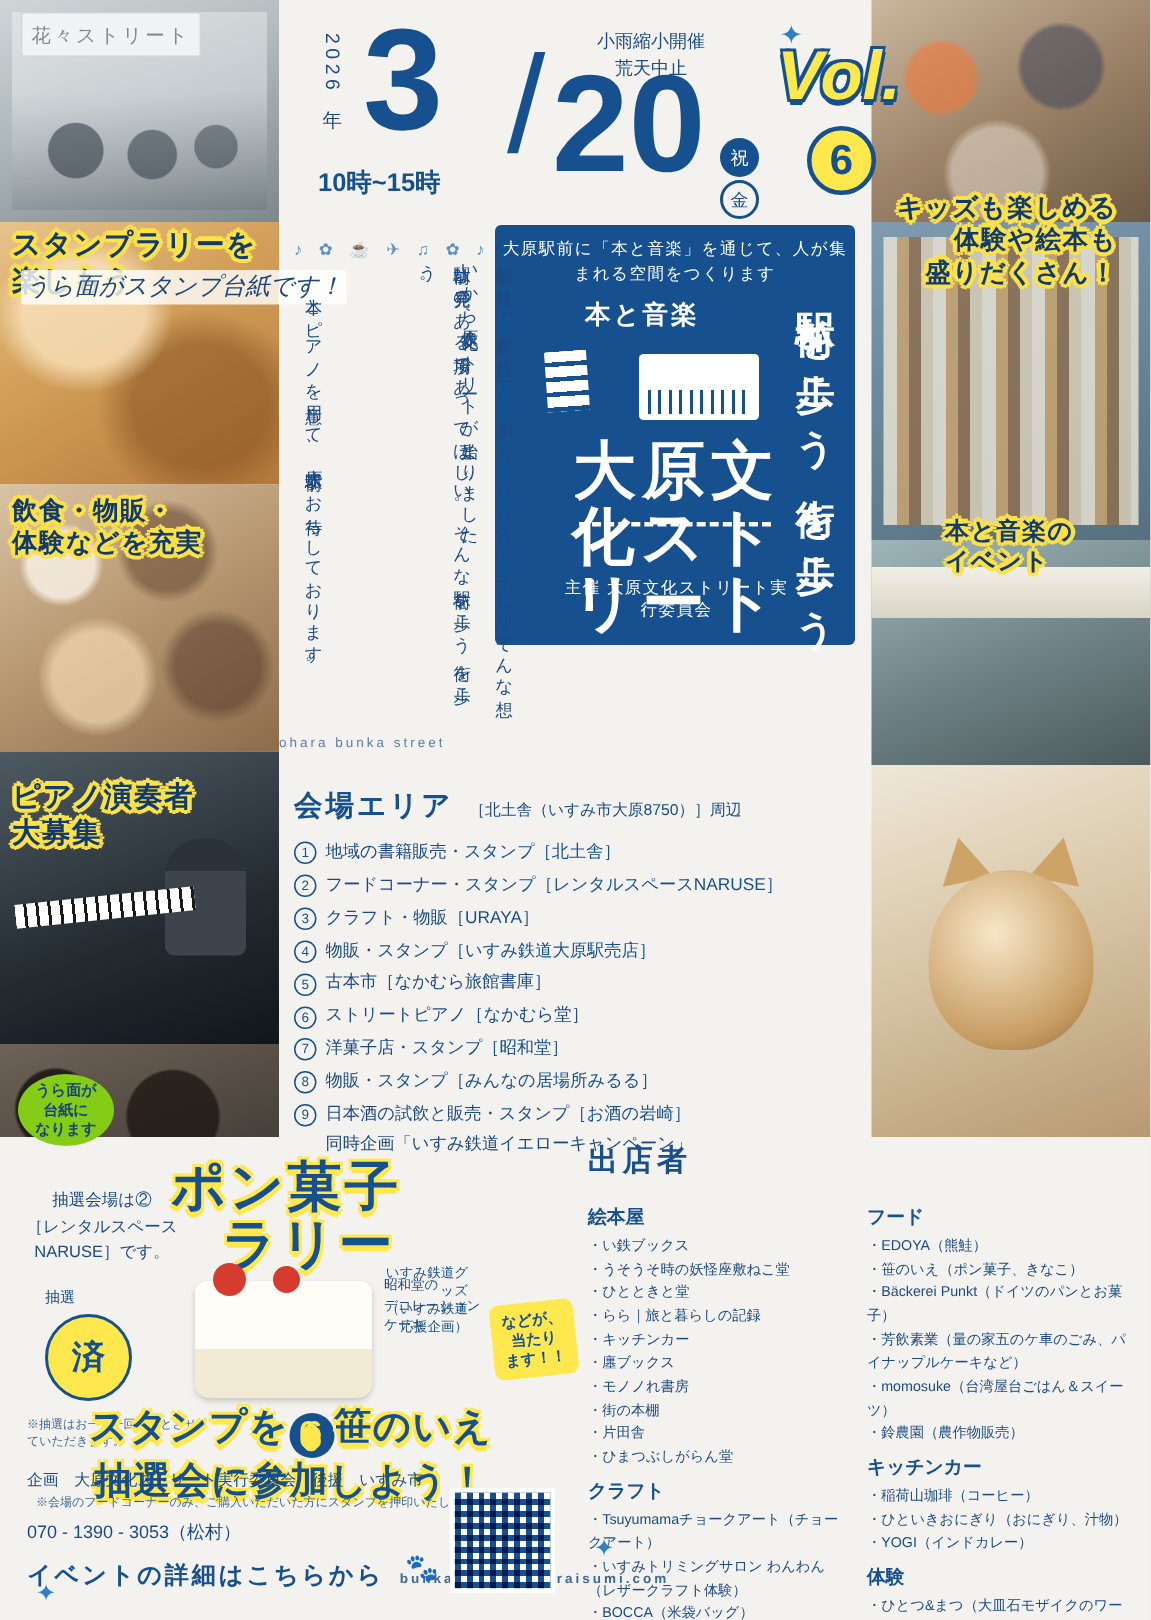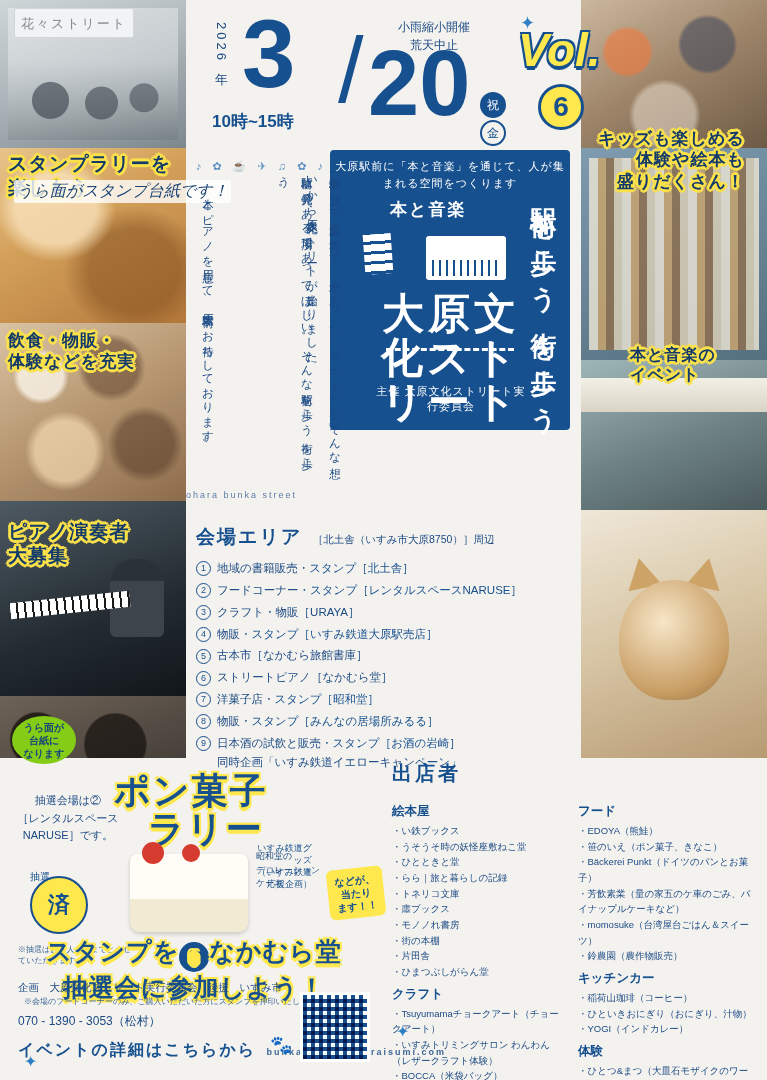--- a/index.html
+++ b/index.html
@@ -236,21 +236,21 @@
   .vfoot { font-size:11.5px; color:#1b4a85; margin-left:21px; }
 
   
   .rally { position:absolute; left:10px; top:758px; width:380px; height:220px; }
   .rally-left { position:absolute; left:6px; top:34px; width:104px; font-size:11px; color:#1b4a85; line-height:1.6; text-align:center;}
   .rally-badge {
     position:absolute; left:20px; top:118px; width:58px; height:58px; border-radius:50%;
     border:2px solid #16508f; background:#ffe84d; color:#16508f;
     display:flex;align-items:center;justify-content:center;font-size:22px;font-weight:800;
   }
-  .rally-badge-lbl{ position:absolute; left:20px; top:100px; font-size:10px; color:#16508f;margin-top:12px;}
+  .rally-badge-lbl{ position:absolute; left:20px; top:100px; font-size:10px; color:#16508f;}
   .rally-note { position:absolute; left:8px; top:186px; font-size:8px; color:#3d6798; line-height:1.4; width:120px;}
   .rally-title {
     position:absolute; left:104px; top:14px; font-size:36px; font-weight:800; color:#16508f;
     letter-spacing:2px; line-height:1.05;
     text-shadow:-2px -2px 0 #ffe84d,2px -2px 0 #ffe84d,-2px 2px 0 #ffe84d,2px 2px 0 #ffe84d,0 4px 0 #ffe84d;
   }
   .rally-title2 { position:absolute; left:138px; top:52px; }
   .cake {
     position:absolute; left:120px; top:96px; width:118px; height:78px;
     background:linear-gradient(180deg,#fffdf6 0 58%, #f3ead4 58% 100%);
@@ -452,36 +452,36 @@
     <div class="goods-badge" style="white-space:pre-line">いすみ鉄道グッズ
 （いすみ鉄道応援企画）</div>
     <div class="rally-side" style="white-space:pre-line">昭和堂の
 デコレーション
 ケーキ</div>
     <div class="win-badge" style="white-space:pre-line">などが、
 当たり
 ます！！</div>
 
     <div class="rally-cta">
-      <span>スタンプを</span><span class="six-circle">6</span><span>なかむら堂</span><br>
+      <span>スタンプを</span><span class="six-circle">6</span><span>笹のいえ</span><br>
       <span>抽選会に参加しよう！</span>
     </div>
     <div class="rally-foot">※会場のフードコーナーのみ、ご購入いただいた方にスタンプを押印いたします。</div>
   </div>
 
   <div class="exh">
     <div class="exh-title">出店者</div>
     <div class="exh-cols">
       <div class="exh-col">
         <div class="cat-head">絵本屋</div>
         <div class="exh-item">・い鉄ブックス</div>
         <div class="exh-item">・うそうそ時の妖怪座敷ねこ堂</div>
         <div class="exh-item">・ひとときと堂</div>
         <div class="exh-item">・らら｜旅と暮らしの記録</div>
-        <div class="exh-item">・トネリコ文庫</div>
+        <div class="exh-item">・キッチンカー</div>
         <div class="exh-item">・廛ブックス</div>
         <div class="exh-item">・モノノれ書房</div>
         <div class="exh-item">・街の本棚</div>
         <div class="exh-item">・片田舎</div>
         <div class="exh-item">・ひまつぶしがらん堂</div>
 
         <div class="cat-head">クラフト</div>
         <div class="exh-item">・Tsuyumamaチョークアート（チョークアート）</div>
         <div class="exh-item">・いすみトリミングサロン わんわん（レザークラフト体験）</div>
         <div class="exh-item">・BOCCA（米袋バッグ）</div>

